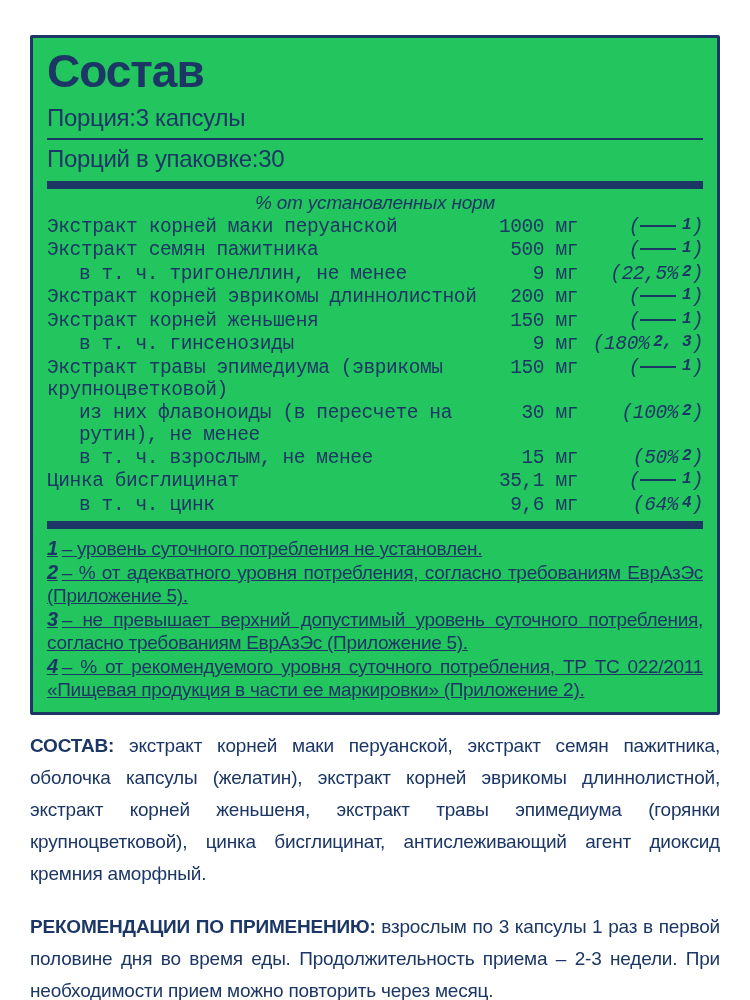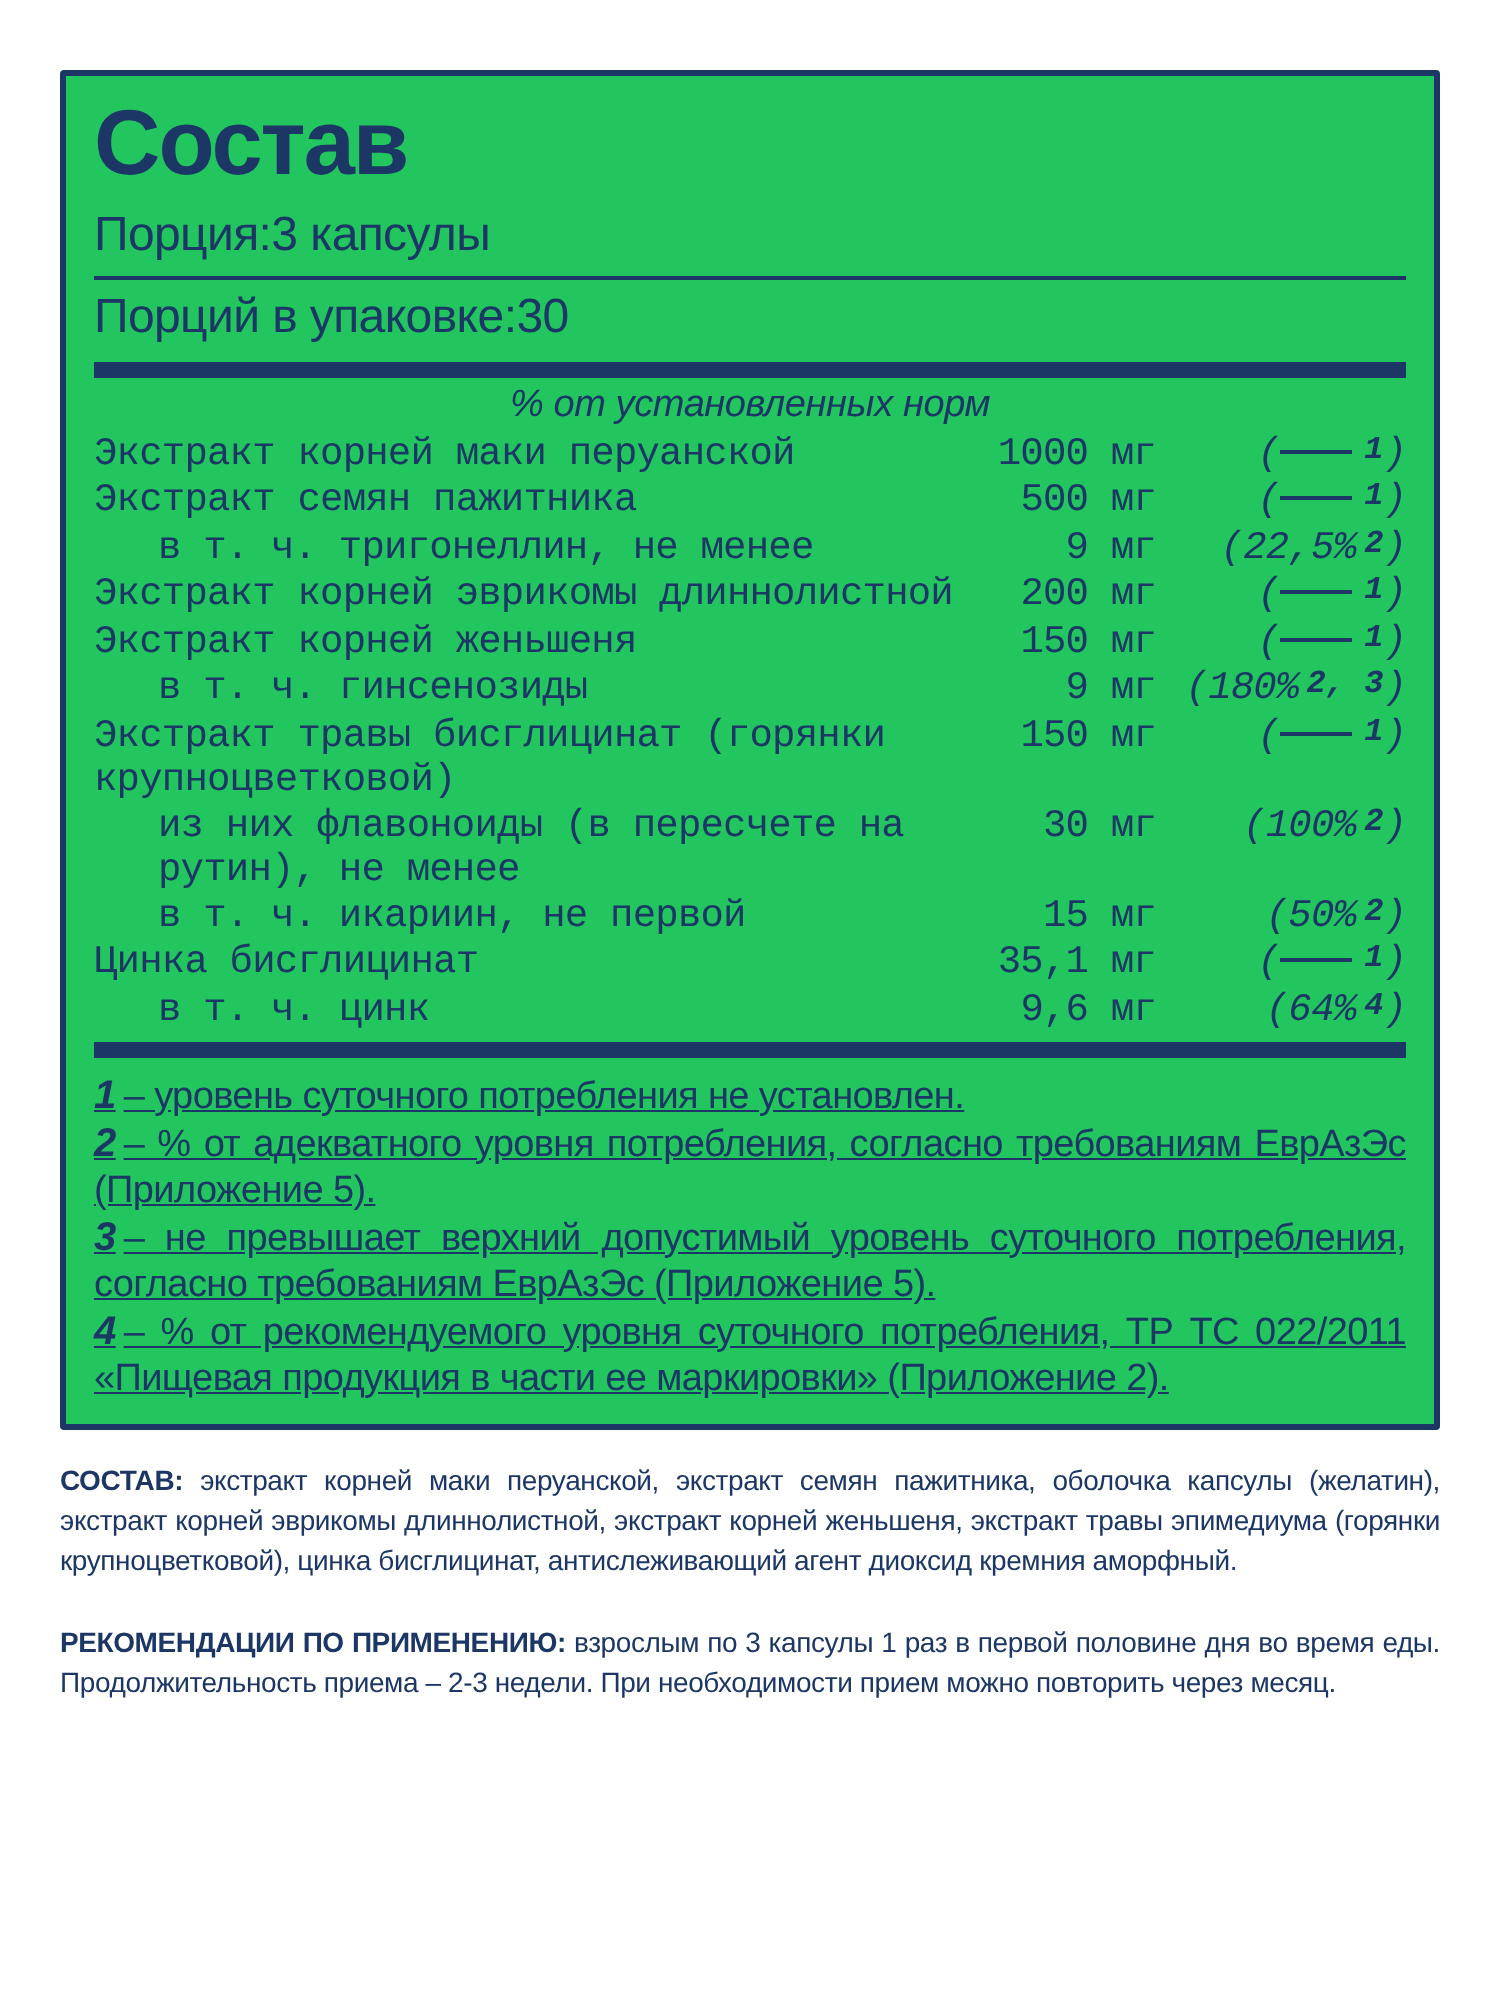--- a/index.html
+++ b/index.html
@@ -88,22 +88,22 @@
   .fn-marker {
     font-weight: bold;
     font-style: italic;
     font-size: 20px;
     margin-right: 4px;
   }
 
   
   .para {
     margin-top: 15px;
-    font-size: 14px;
-    line-height: 20px;
+    font-size: 19px;
+    line-height: 32px;
     letter-spacing: -0.2px;
     text-align: justify;
   }
   .para + .para { margin-top: 21px; }
   .para-label { font-weight: bold; }
 </style>
 </head>
 <body>
 
 <div class="page">
@@ -149,31 +149,31 @@
           <span class="ing-name">Экстракт корней женьшеня</span>
           <span class="ing-amount">150 мг</span>
           <span class="ing-percent">(<span class="dash"></span><span class="ref">1</span>)</span>
         </div>
         <div class="ing-row">
           <span class="ing-name indent">в т. ч. гинсенозиды</span>
           <span class="ing-amount">9 мг</span>
           <span class="ing-percent">(<span>180%</span><span class="ref">2, 3</span>)</span>
         </div>
         <div class="ing-row">
-          <span class="ing-name">Экстракт травы бисглицинат (горянки крупноцветковой)</span>
+          <span class="ing-name">Экстракт травы эпимедиума (эврикомы крупноцветковой)</span>
           <span class="ing-amount">150 мг</span>
           <span class="ing-percent">(<span class="dash"></span><span class="ref">1</span>)</span>
         </div>
         <div class="ing-row">
           <span class="ing-name indent">из них флавоноиды (в пересчете на рутин), не менее</span>
           <span class="ing-amount">30 мг</span>
           <span class="ing-percent">(<span>100%</span><span class="ref">2</span>)</span>
         </div>
         <div class="ing-row">
-          <span class="ing-name indent">в т. ч. икариин, не первой</span>
+          <span class="ing-name indent">в т. ч. взрослым, не менее</span>
           <span class="ing-amount">15 мг</span>
           <span class="ing-percent">(<span>50%</span><span class="ref">2</span>)</span>
         </div>
         <div class="ing-row">
           <span class="ing-name">Цинка бисглицинат</span>
           <span class="ing-amount">35,1 мг</span>
           <span class="ing-percent">(<span class="dash"></span><span class="ref">1</span>)</span>
         </div>
         <div class="ing-row">
           <span class="ing-name indent">в т. ч. цинк</span>

